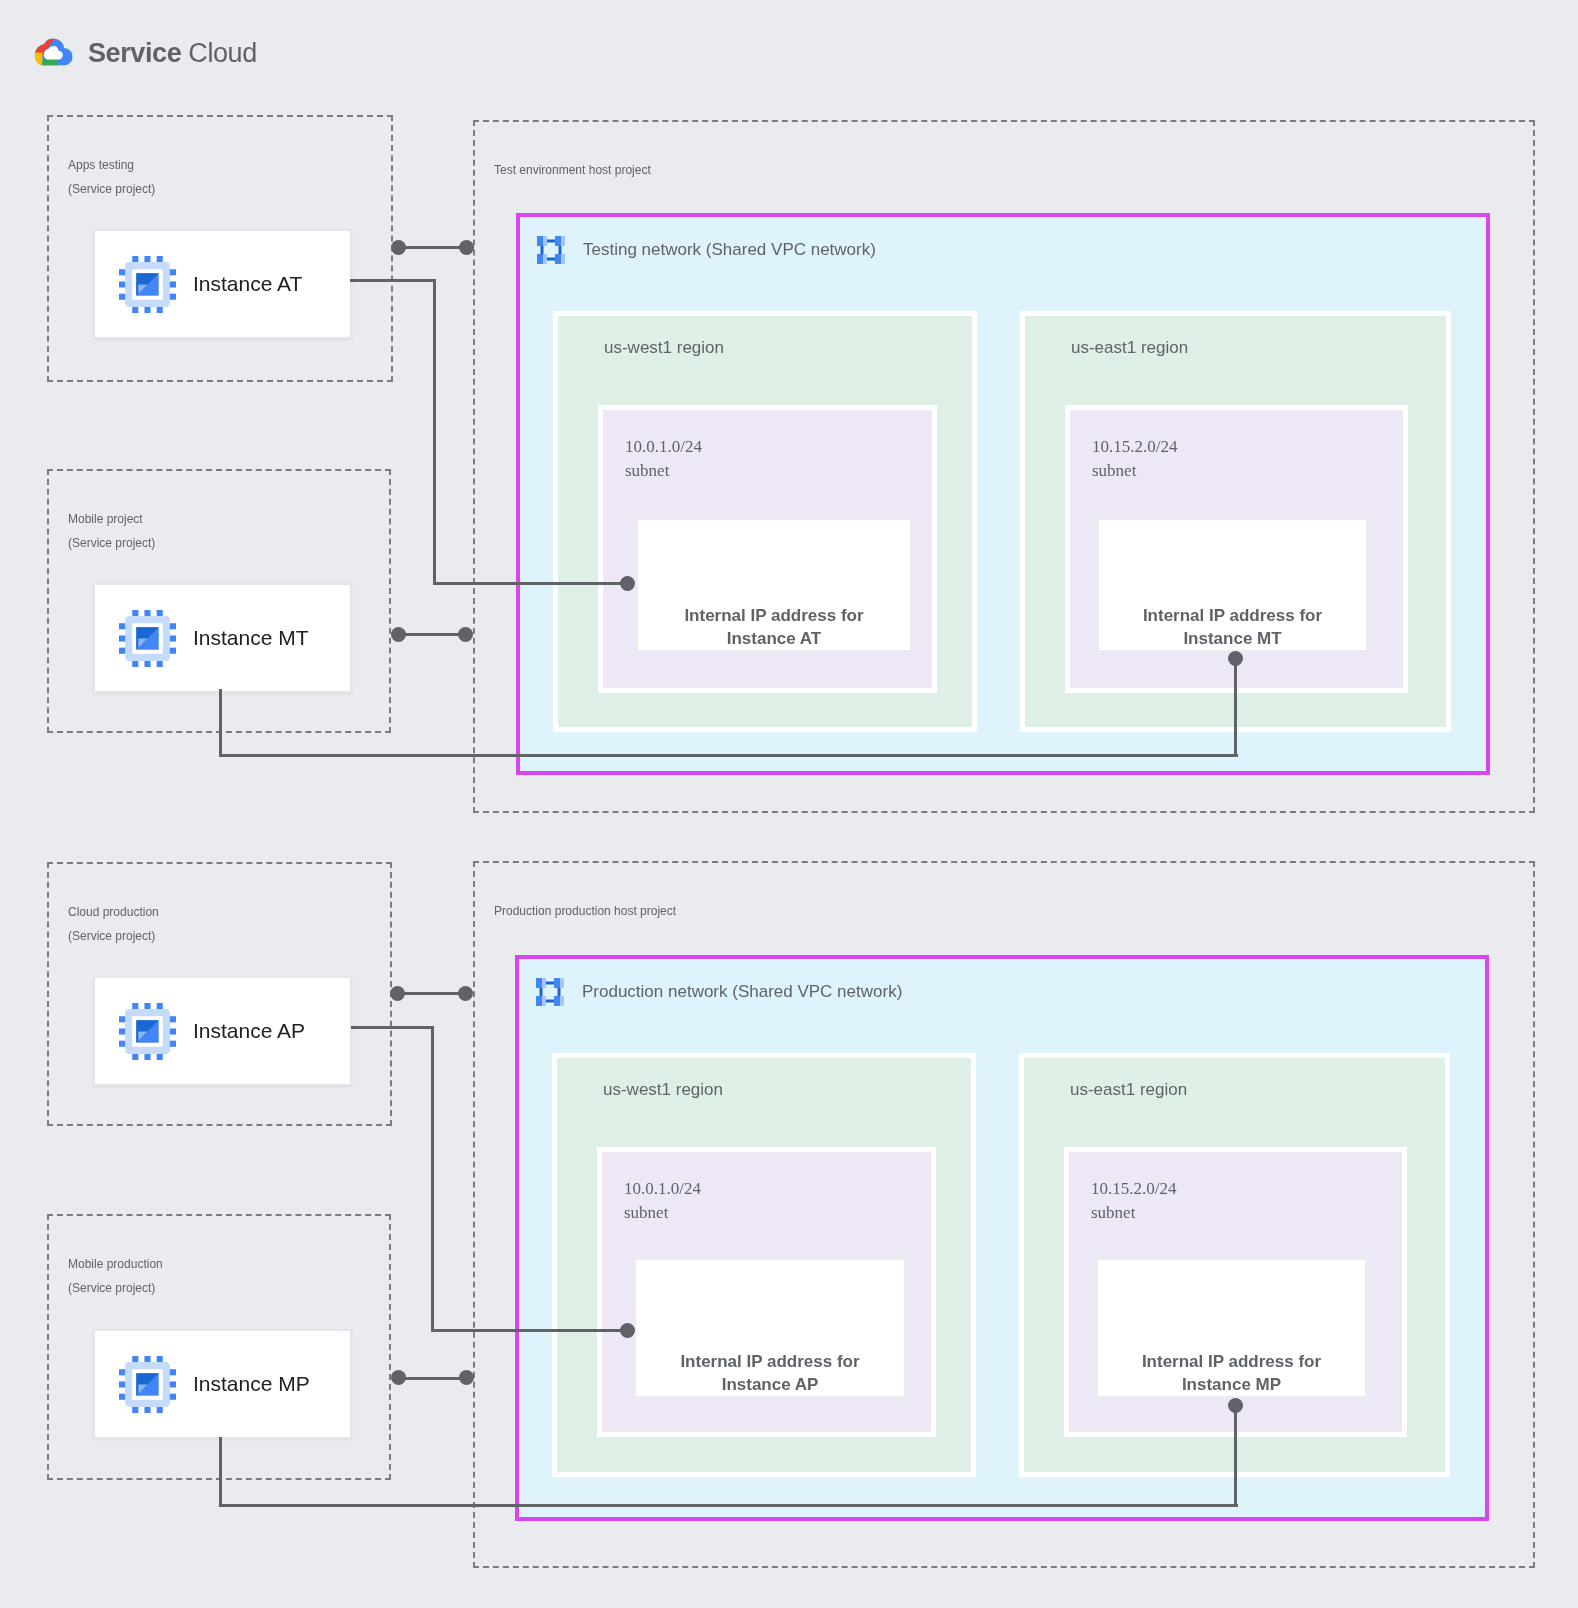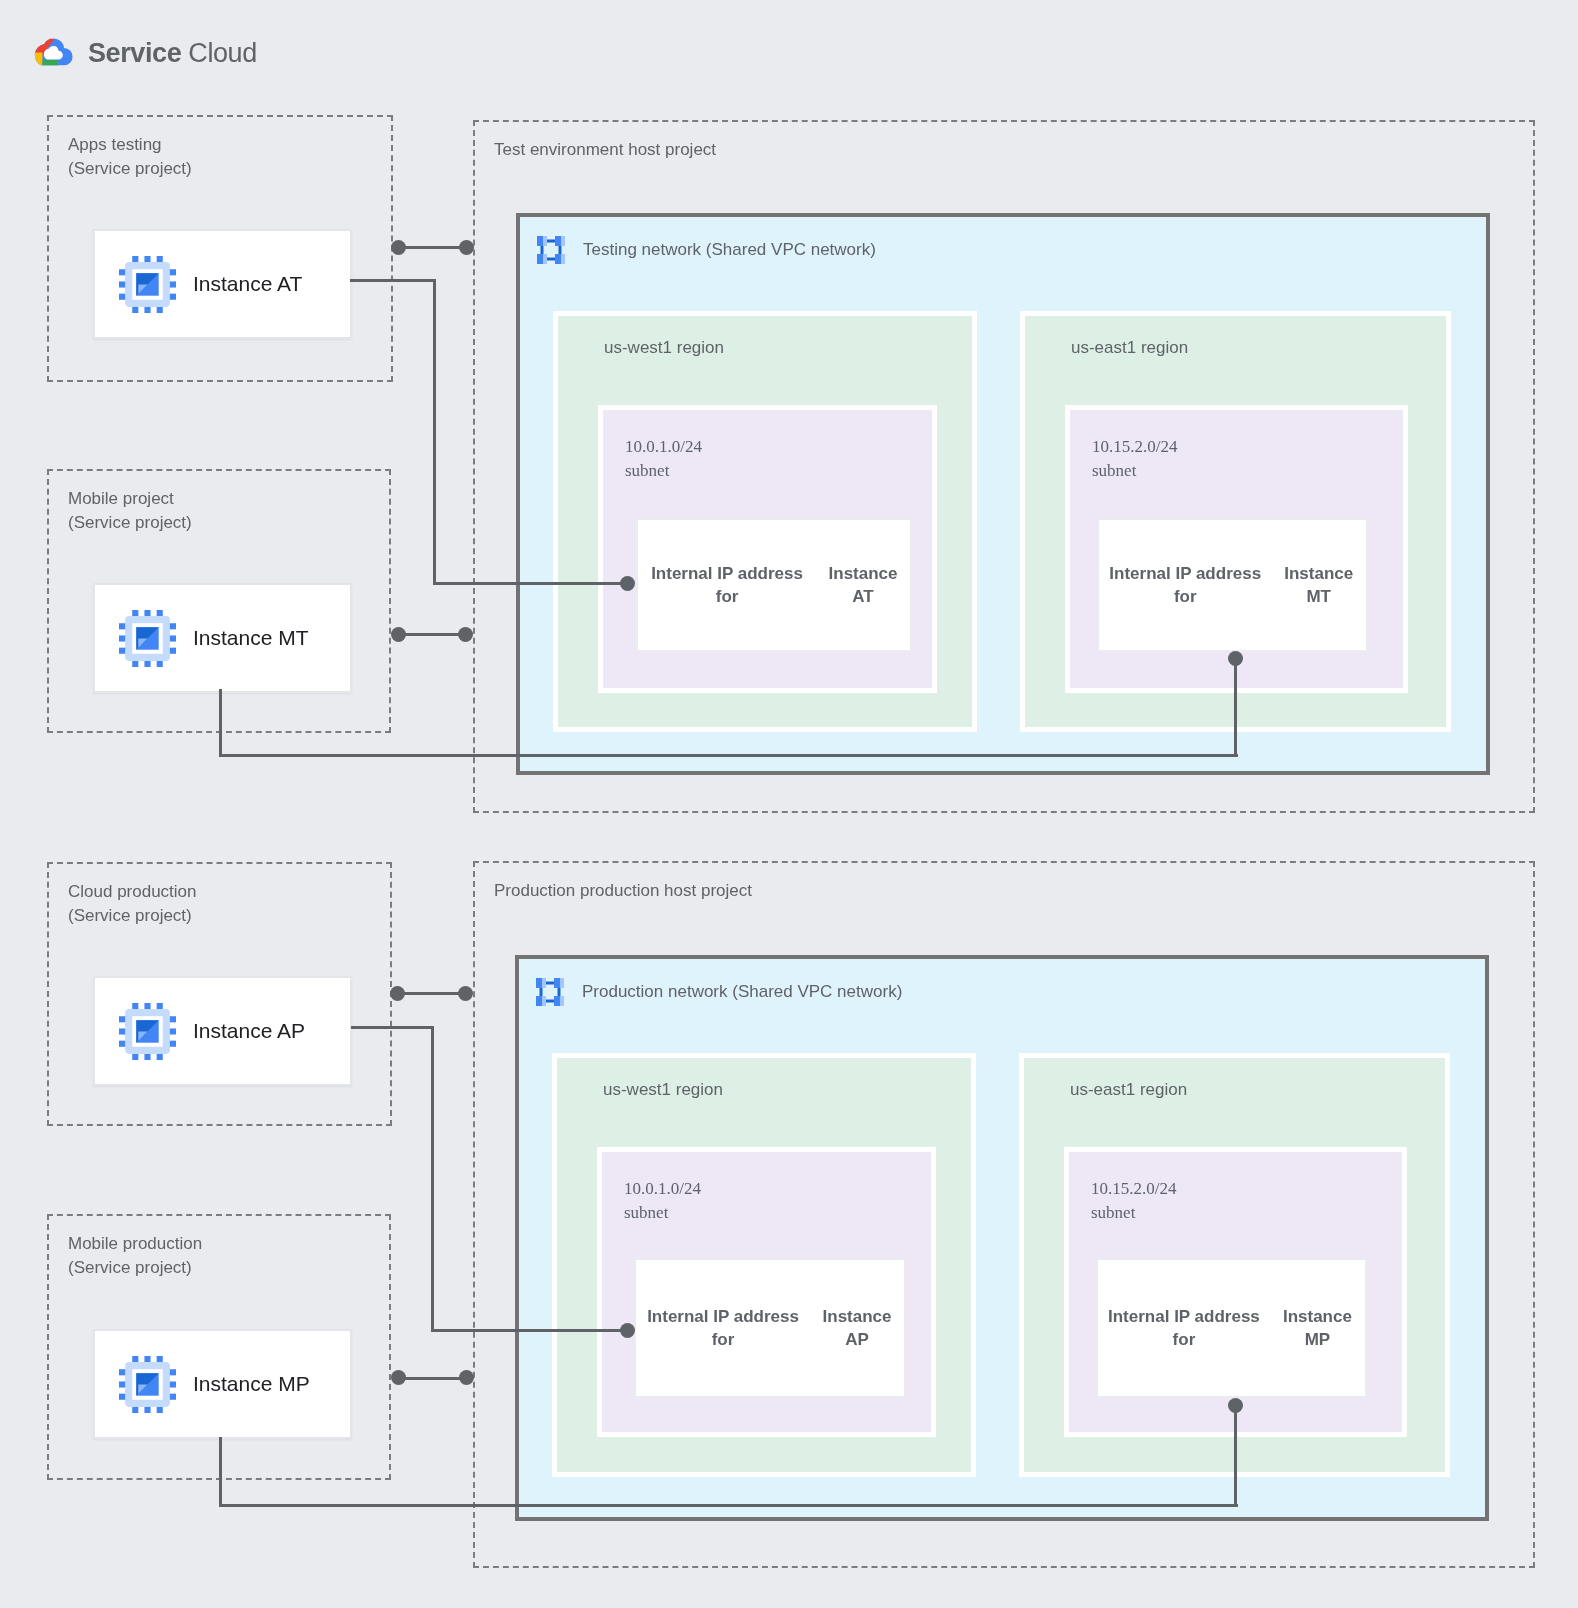--- a/index.html
+++ b/index.html
@@ -13,41 +13,41 @@
   .canvas{position:relative;width:1578px;height:1608px;background:var(--bg);overflow:hidden;}
 
   
   .logo{position:absolute;left:31px;top:36px;display:flex;align-items:center;gap:13px;}
   .logo-text{font-size:27px;color:var(--text-gray);letter-spacing:-0.4px;white-space:nowrap;}
   .logo-text .g{font-weight:600;}
   .logo-text .c{font-weight:400;margin-left:7px;}
 
   
   .dashed-box{position:absolute;border:2px dashed var(--dash-border);box-sizing:border-box;}
-  .sp-label,.host-title{position:absolute;left:19px;top:16px;font-size:17px;line-height:24px;color:var(--text-gray);}
+  .sp-label,.host-title{position:absolute;left:19px;top:36px;font-size:12px;line-height:24px;color:var(--text-gray);}
   .sp-label span{display:block;}
 
   .instance-card{position:absolute;left:44px;top:112px;width:259px;height:110px;background:#fff;
     border:2px solid var(--card-border);box-sizing:border-box;display:flex;align-items:center;
     padding-left:24px;gap:17px;box-shadow:0 1px 2px rgba(0,0,0,.06);}
   .instance-label{font-size:21px;color:var(--text-dark);white-space:nowrap;}
 
-  .blue-box{position:absolute;background:var(--blue-box);border:4px solid #737373;box-sizing:border-box;}
+  .blue-box{position:absolute;background:var(--blue-box);border:4px solid #d946ef;box-sizing:border-box;}
   .net-header{position:absolute;left:14px;top:16px;display:flex;align-items:center;gap:15px;}
   .net-title{font-size:17px;color:var(--text-gray);white-space:nowrap;}
 
   .green-box{position:absolute;background:var(--green-box);border:5px solid #fff;box-sizing:border-box;}
   .region-label{position:absolute;left:20px;top:22px;font-size:17px;color:var(--text-gray);white-space:nowrap;margin-left:26px;}
 
   .purple-box{position:absolute;background:var(--purple-box);border:5px solid #fff;box-sizing:border-box;}
   .subnet-label{position:absolute;left:22px;top:25px;font-size:17px;line-height:24px;color:var(--text-gray);}
   .subnet-label span{display:block;font-family:Liberation Serif, serif;}
 
   .ip-card{position:absolute;background:#fff;border:2px solid var(--ip-card-border);box-sizing:border-box;
-    display:flex;flex-direction:row;align-items:center;justify-content:center;text-align:center;}
+    display:flex;flex-direction:column;align-items:center;justify-content:flex-end;text-align:center;}
   .ip-card span{display:block;font-size:17px;font-weight:700;line-height:23px;color:var(--text-gray);}
 
   
   .hline,.vline{position:absolute;background:var(--line);z-index:6;}
   .hline{height:3px;} .vline{width:3px;}
   .dot{position:absolute;width:15px;height:15px;border-radius:50%;background:var(--line);z-index:7;}
 
   svg{display:block;}
 </style>
 </head>

